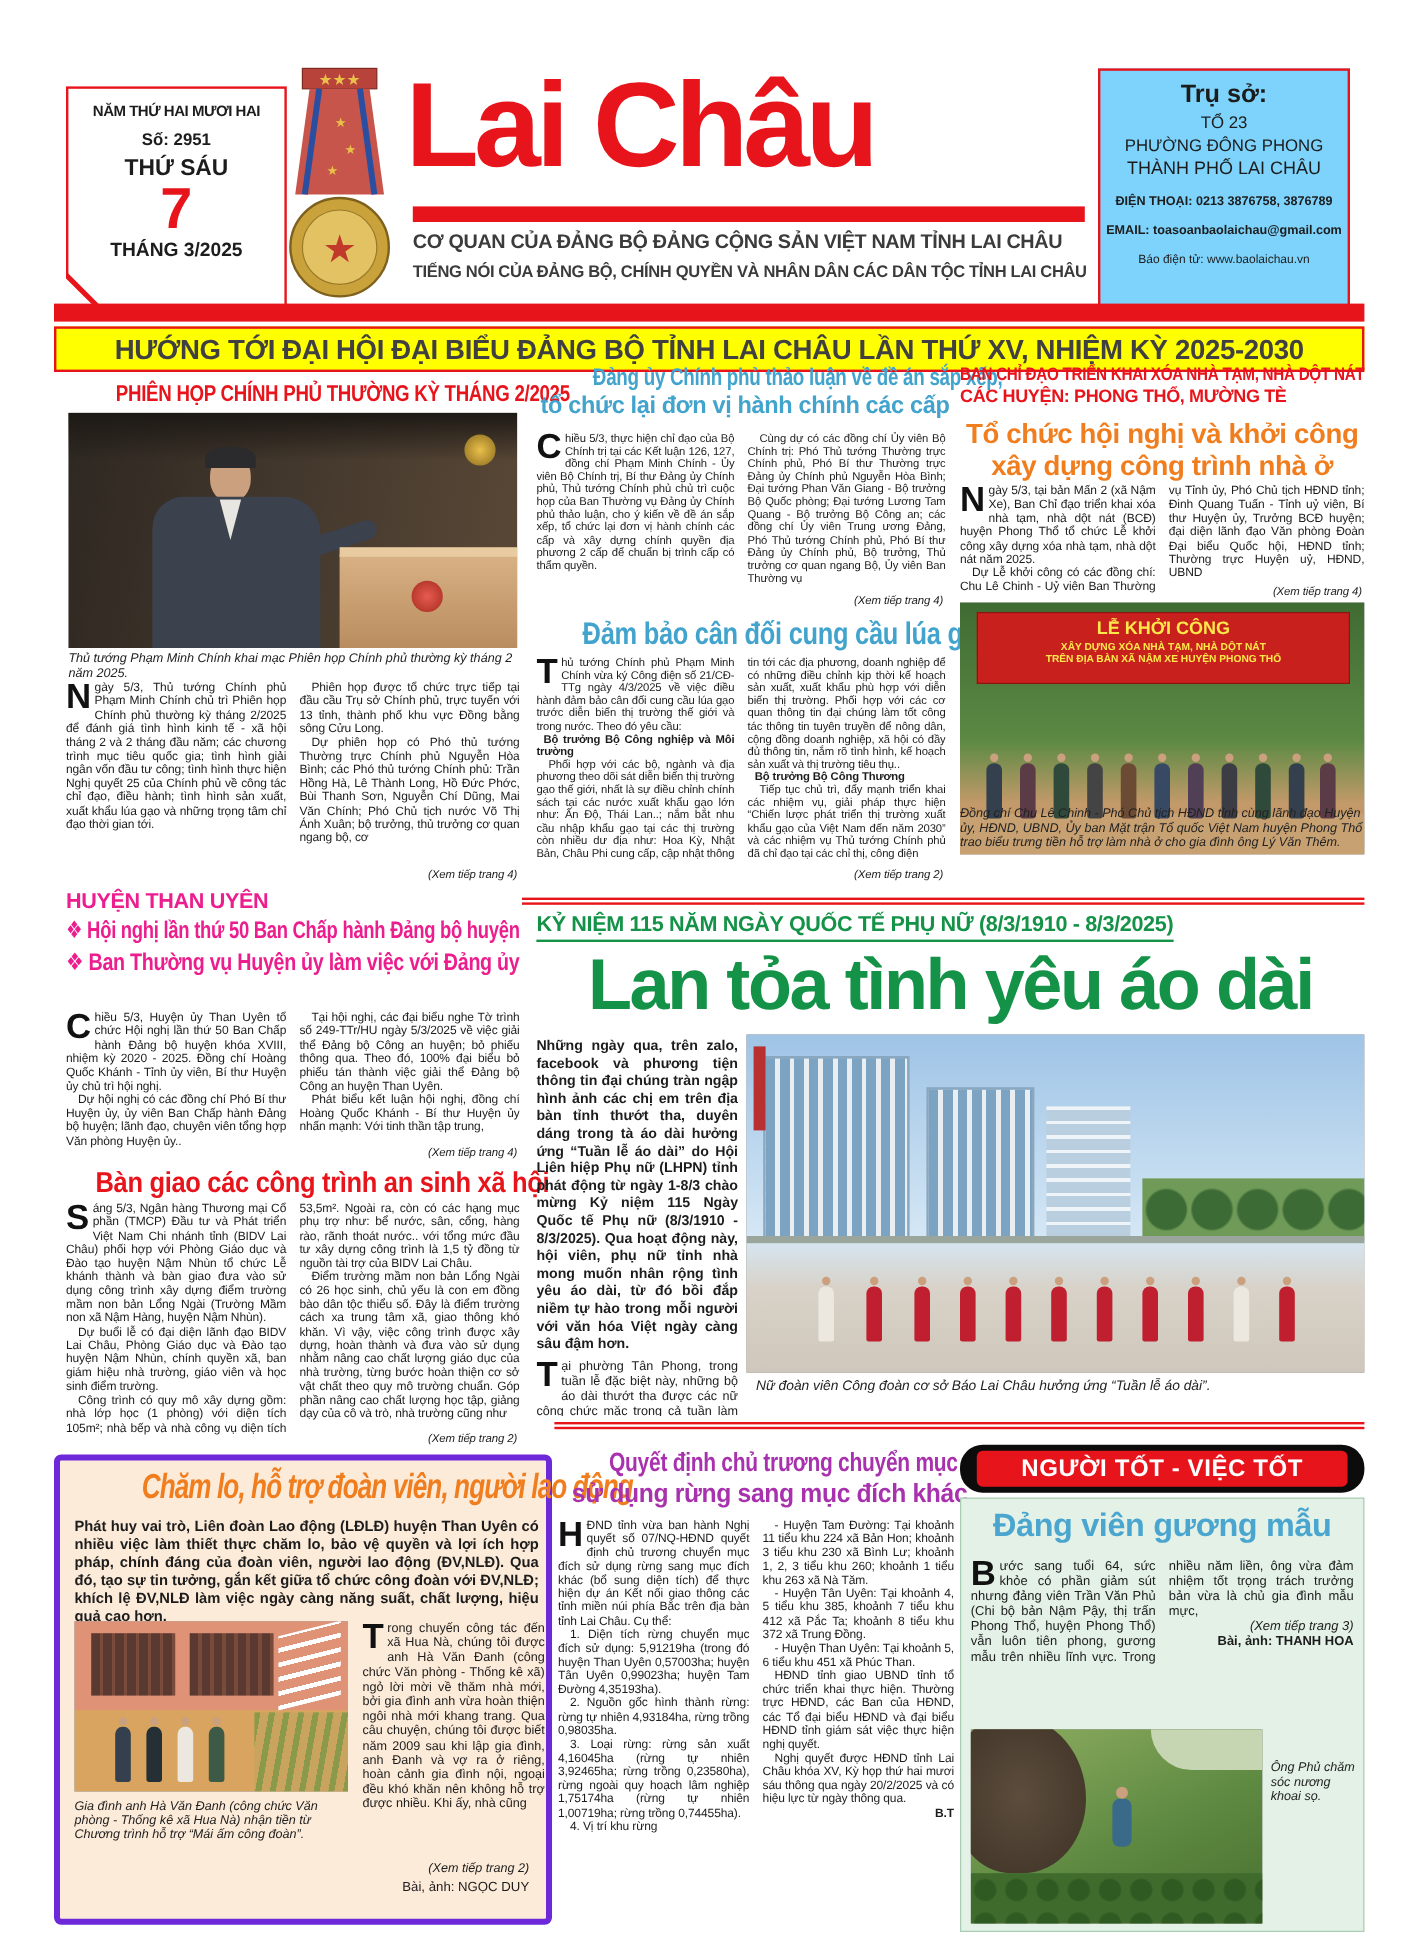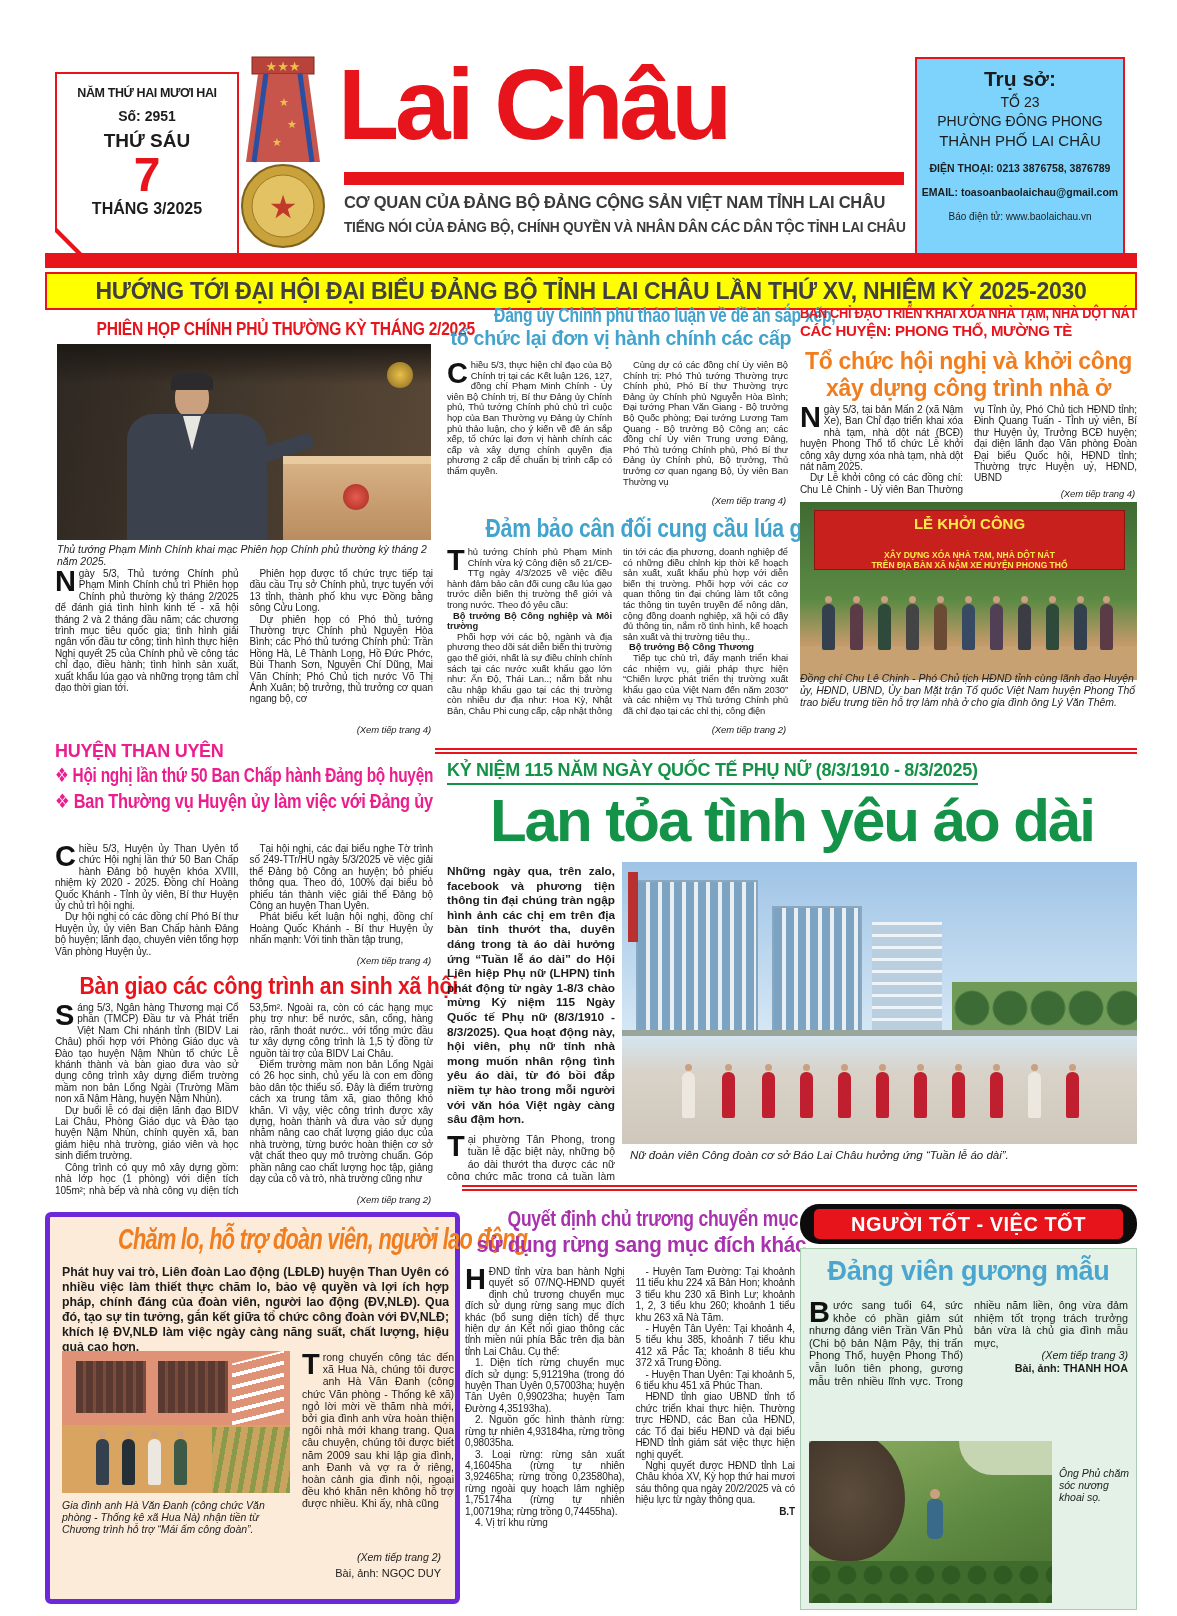--- a/index.html
+++ b/index.html
@@ -176,25 +176,25 @@
   </div>
   <div class="abs ctr" style="left:800px;top:348px;width:337px">
     <span class="fitline hl" style="font-size:23px;color:#f07d1e">Tổ chức hội nghị và khởi công</span><br>
     <span class="fitline hl" style="font-size:23px;color:#f07d1e">xây dựng công trình nhà ở</span>
   </div>
   <div class="abs b body cols2" style="left:800px;top:404px;width:337px;height:96px">
     <p class="drop">Ngày 5/3, tại bản Mấn 2 (xã Nậm Xe), Ban Chỉ đạo triển khai xóa nhà tạm, nhà dột nát (BCĐ) huyện Phong Thổ tổ chức Lễ khởi công xây dựng xóa nhà tạm, nhà dột nát năm 2025.</p>
     <p>Dự Lễ khởi công có các đồng chí: Chu Lê Chinh - Uỷ viên Ban Thường vụ Tỉnh ủy, Phó Chủ tịch HĐND tỉnh; Đinh Quang Tuấn - Tỉnh uỷ viên, Bí thư Huyện ủy, Trưởng BCĐ huyện; đại diện lãnh đạo Văn phòng Đoàn Đại biểu Quốc hội, HĐND tỉnh; Thường trực Huyện uỷ, HĐND, UBND</p>
     <span class="moreabs">(Xem tiếp trang 4)</span>
   </div>
-  <div class="abs photo" style="left:800px;top:502px;width:337px;height:178px">
+  <div class="abs photo" style="left:800px;top:502px;width:337px;height:210px">
     <div class="abs" style="inset:0;background:linear-gradient(#3f6b33,#5c8a44 55%,#c49a6a 80%,#b3885a)"></div>
     <div class="abs ctr" style="left:14px;top:8px;width:309px;height:58px;background:#c8201d;border:1px solid #8c1512">
       <div style="font-weight:bold;font-size:15px;color:#ffe84a;margin-top:4px">LỄ KHỞI CÔNG</div>
-      <div style="font-weight:bold;font-size:8.5px;color:#ffe84a;margin-top:18px">XÂY DỰNG XÓA NHÀ TẠM, NHÀ DỘT NÁT</div>
+      <div style="font-weight:bold;font-size:8.5px;color:#ffe84a;margin-top:2px">XÂY DỰNG XÓA NHÀ TẠM, NHÀ DỘT NÁT</div>
       <div style="font-weight:bold;font-size:8.5px;color:#ffe84a">TRÊN ĐỊA BÀN XÃ NẬM XE HUYỆN PHONG THỔ</div>
     </div>
     <div class="abs" style="left:0;bottom:0;width:100%;height:34px;background:#c8a172"></div>
     <div class="abs fig" style="left:22px;bottom:30px;background:#34404e"></div>
     <div class="abs fig" style="left:50px;bottom:30px;background:#5b3b46"></div>
     <div class="abs fig" style="left:78px;bottom:30px;background:#2f4a3a"></div>
     <div class="abs fig" style="left:106px;bottom:30px;background:#444"></div>
     <div class="abs fig" style="left:134px;bottom:30px;background:#6b4b34"></div>
     <div class="abs fig" style="left:162px;bottom:30px;background:#384a63"></div>
     <div class="abs fig" style="left:190px;bottom:30px;background:#513f55"></div>

